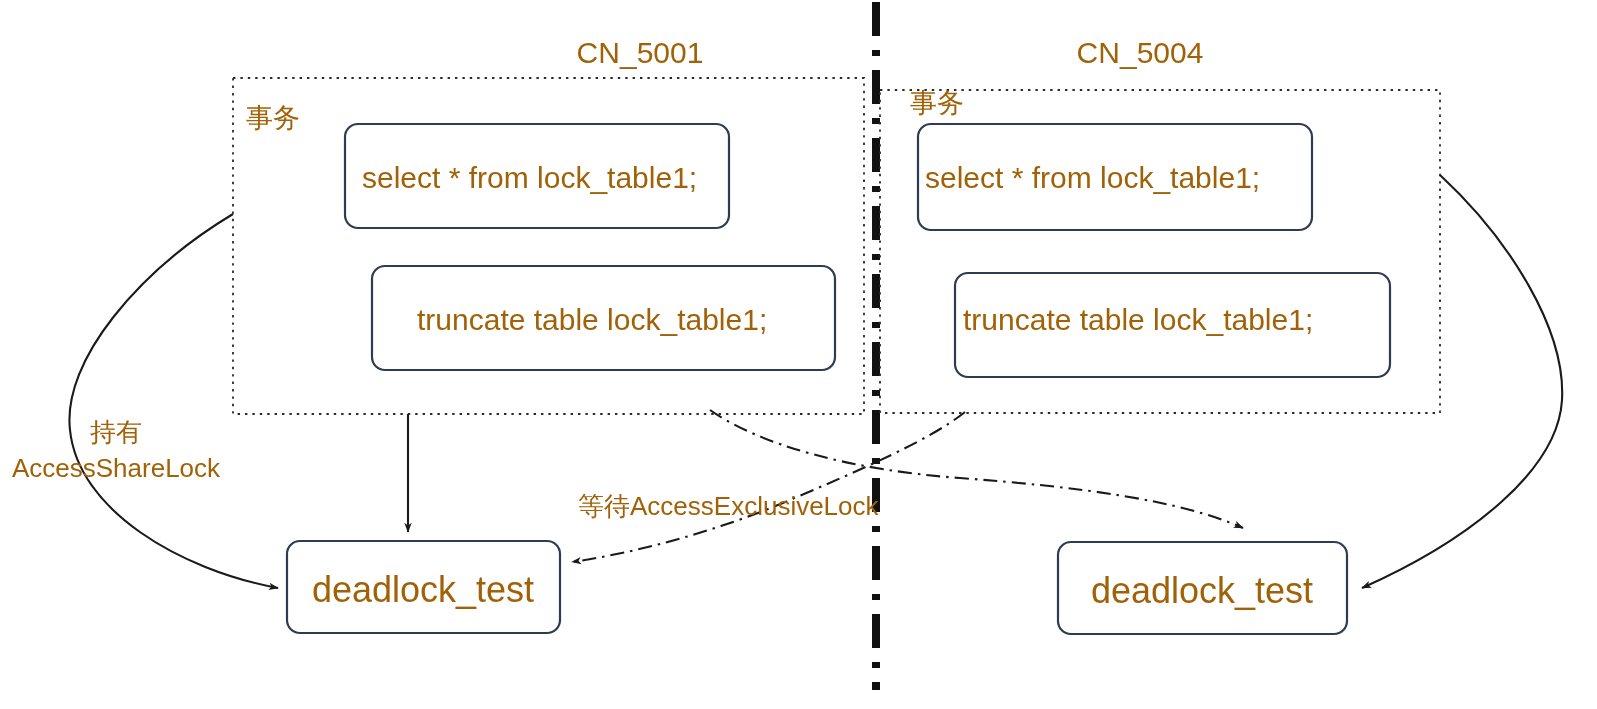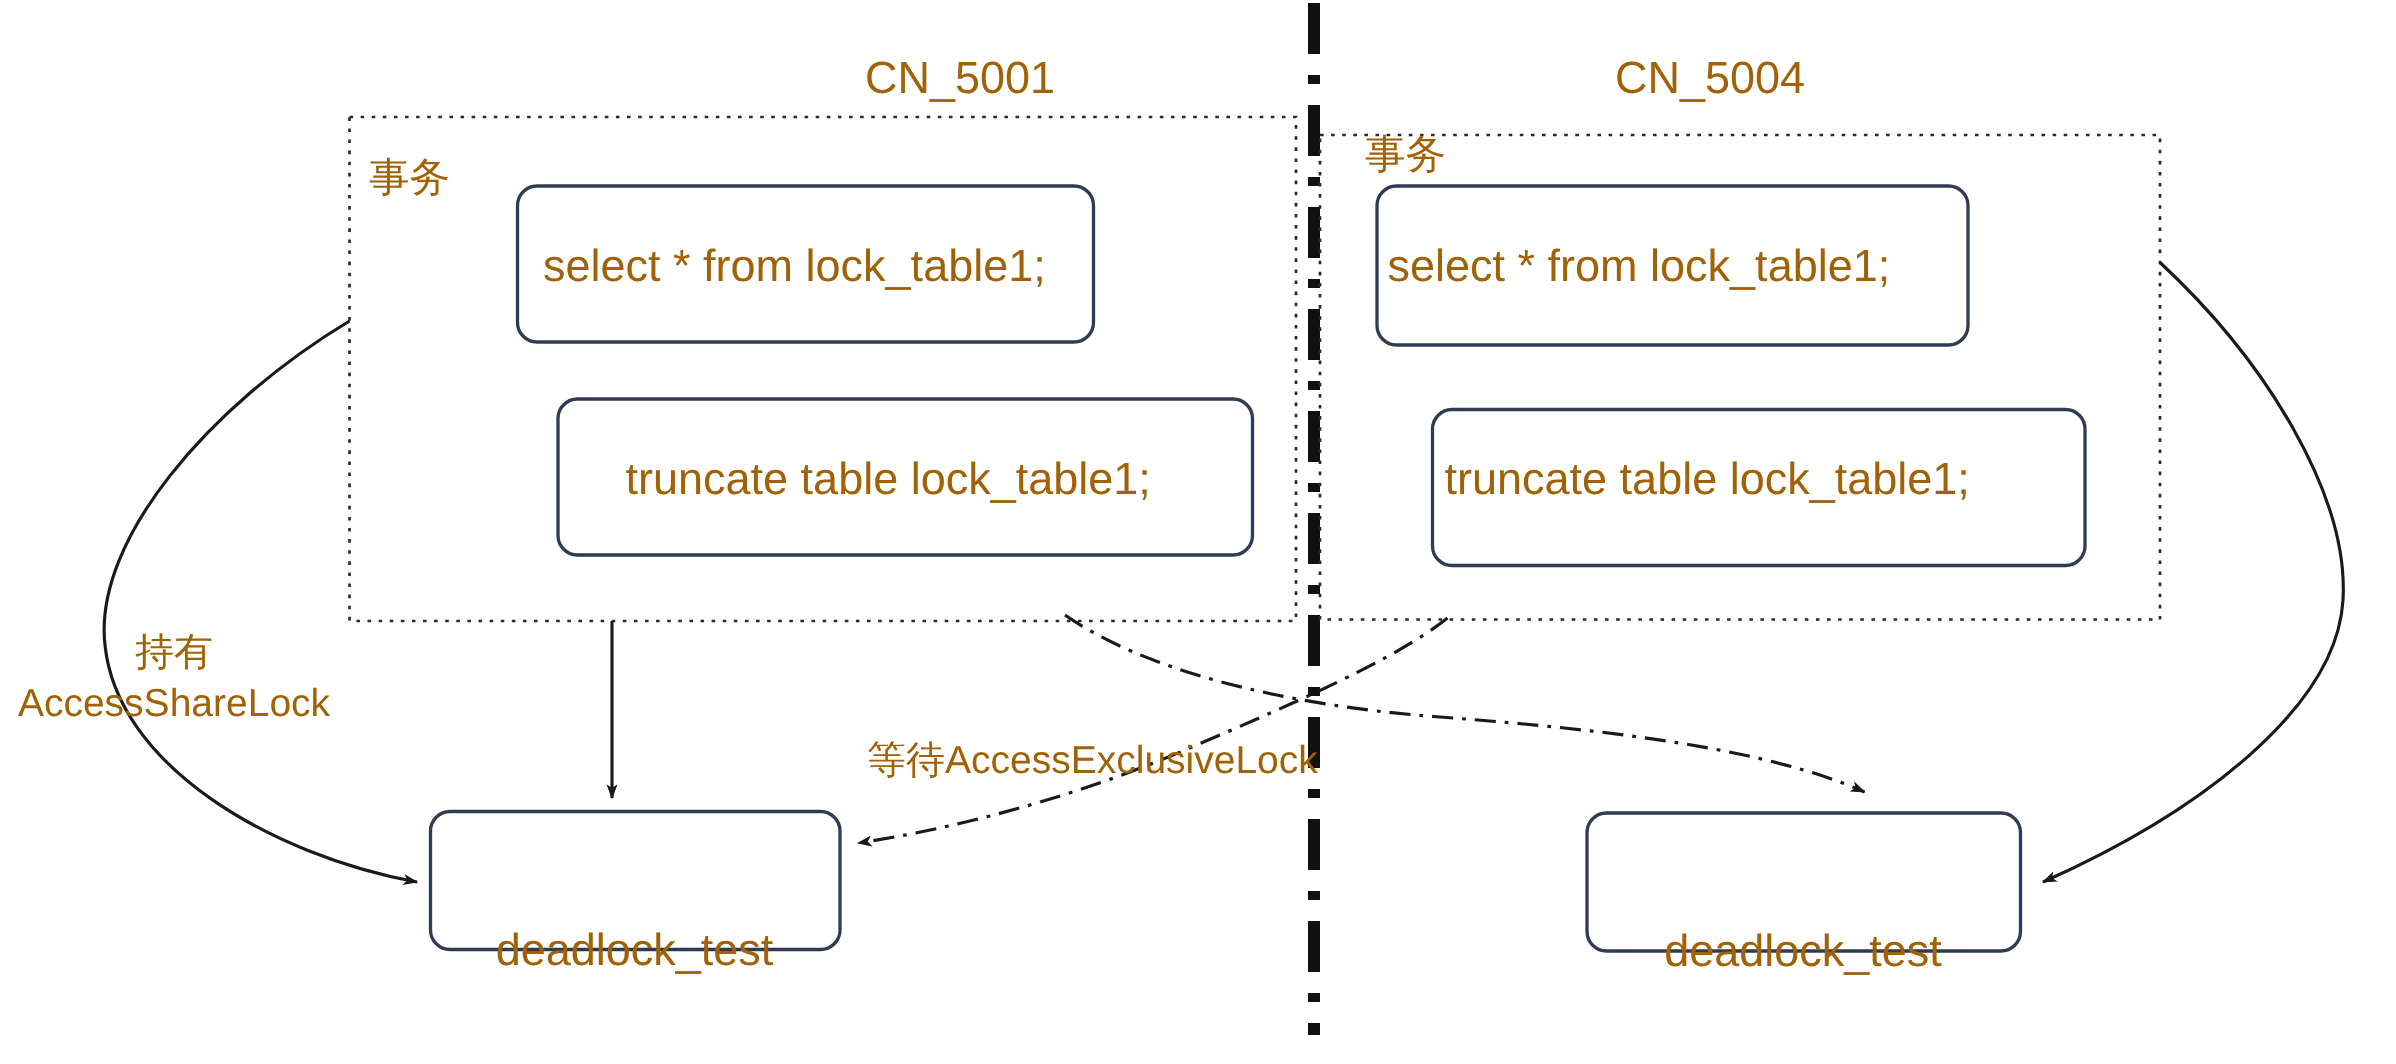--- a/index.html
+++ b/index.html
@@ -32,22 +32,21 @@
     font-size: 30px;
     text-align: center;
   }
   .txn-label {
     font-size: 27px;
   }
   .stmt-label {
     font-size: 30px;
   }
   .obj-label {
-    font-size: 30px;
-    margin-top: 48px;
+    font-size: 36px;
   }
   .edge-label {
     font-size: 26px;
   }
   .edge-label.center {
     text-align: center;
   }
   .center-x {
     transform: translateX(-50%);
   }
@@ -106,21 +105,21 @@
   <div class="txt stmt-label" style="left:417px; top:303px;">truncate table lock_table1;</div>
 
   <div class="txt stmt-label" style="left:925px; top:161px;">select * from lock_table1;</div>
 
   <div class="txt stmt-label" style="left:963px; top:303px;">truncate table lock_table1;</div>
 
   <div class="txt obj-label center-x" style="left:423px; top:569px;">deadlock_test</div>
 
   <div class="txt obj-label center-x" style="left:1202px; top:570px;">deadlock_test</div>
 
-  <div class="txt edge-label center center-x" style="left:116px; top:420px;">持有</div>
+  <div class="txt edge-label center center-x" style="left:116px; top:420px;font-family:Liberation Mono, monospace;">持有</div>
 
   <div class="txt edge-label center center-x" style="left:116px; top:454px;">AccessShareLock</div>
 
 
   <div class="txt edge-label" style="left:578px; top:492px;">等待AccessExclusiveLock</div>
 
 
 
 </div>
 

